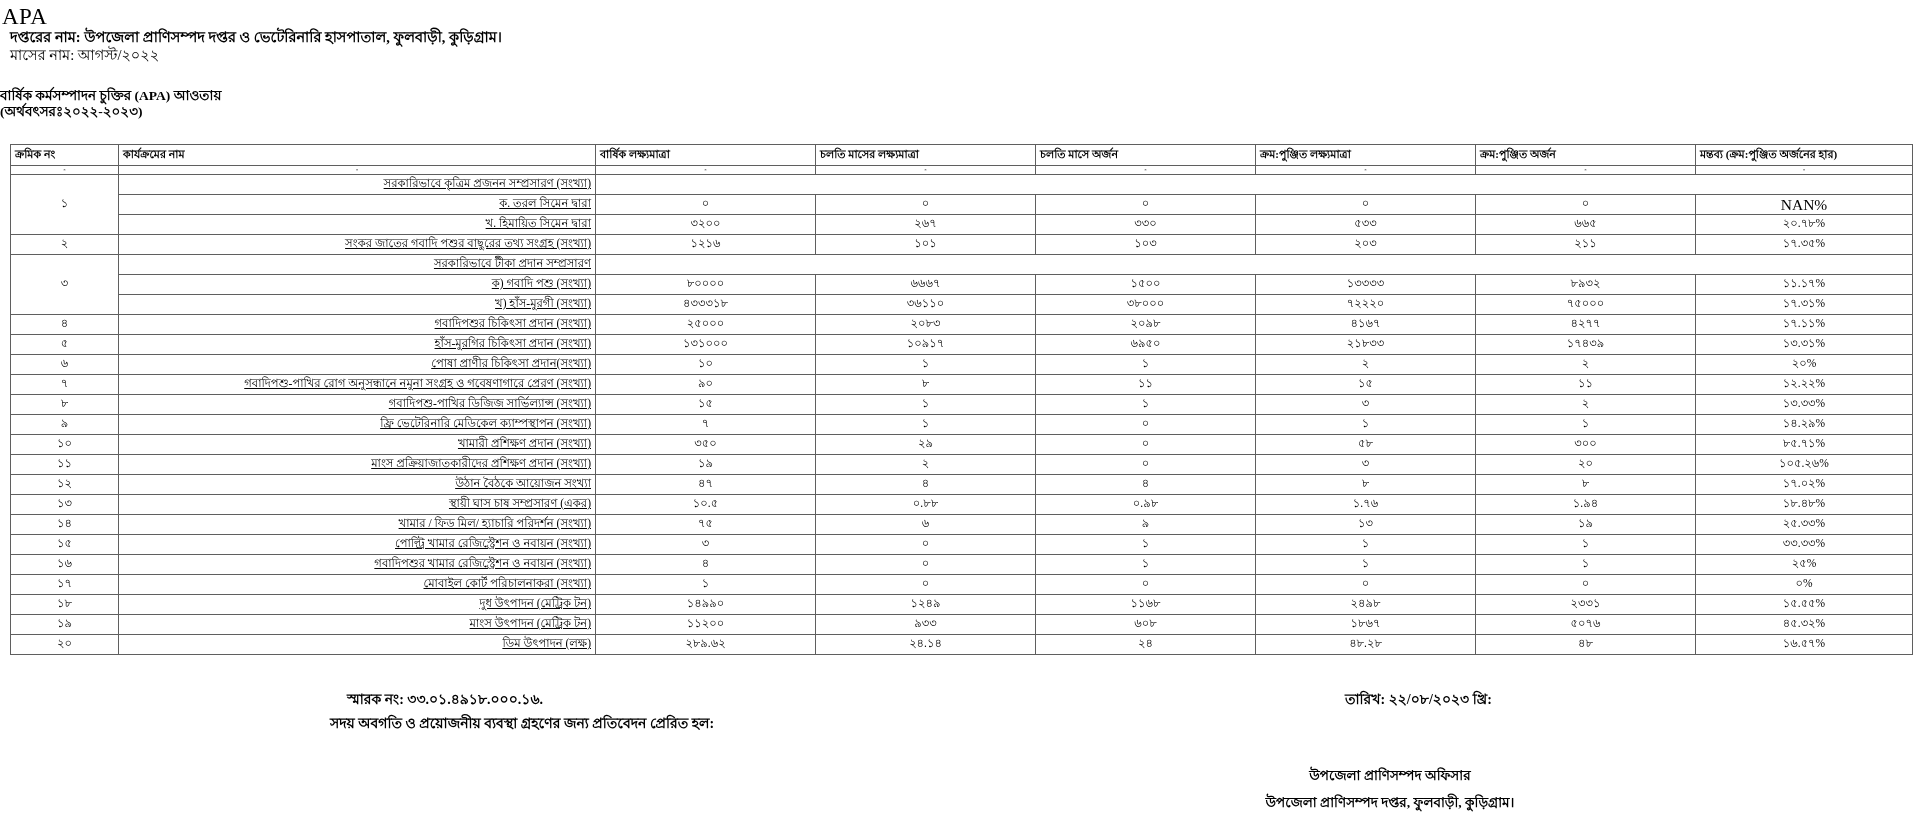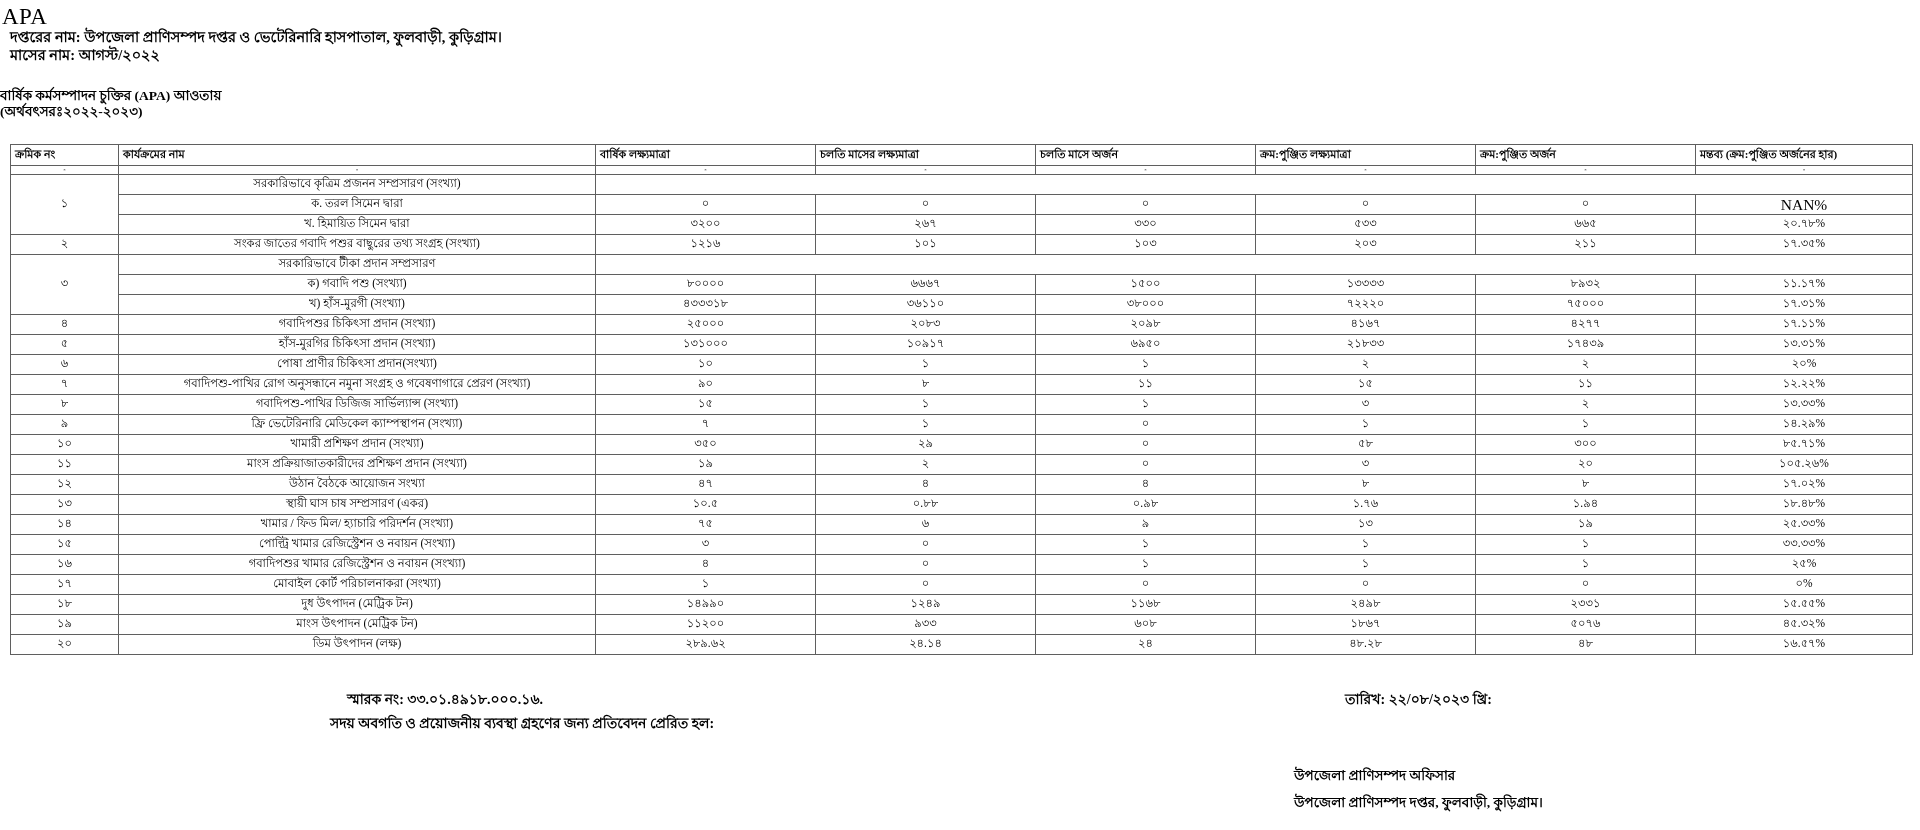--- a/index.html
+++ b/index.html
@@ -9,44 +9,44 @@
     font-family: "Liberation Serif", serif;
     color: #000;
     overflow: hidden;
     position: relative;
   }
   .abs { position: absolute; }
 
   
   #app-title { top: 4px; left: 2px; font-size: 23px; letter-spacing: 0.5px; font-family: Liberation Serif, serif; }
   #office-line { top: 26px; left: 10px; font-size: 14.5px; font-weight: bold; }
-  #month-line { top: 44px; left: 10px; font-size: 14.5px; font-weight: bold; }
+  #month-line { top: 44px; left: 10px; font-size: 14.5px; font-weight: normal; }
 
   
   #heading-block { top: 88px; left: 0; width: 1620px; }
   #heading-block div { font-size: 13.5px; font-weight: bold; line-height: 16px; }
 
   
   #report-table-wrap { top: 144px; left: 10px; }
   table { border-collapse: collapse; table-layout: fixed; width: 1902px; }
   th, td { border: 1px solid #5f5f5f; padding: 0 4px; overflow: hidden; white-space: nowrap; }
   thead th { font-size: 11px; font-weight: bold; height: 20px; text-align: left; }
   tr.subheader td { height: 8px; font-size: 5px; text-align: center; padding: 0; line-height: 5px; color: #222; }
   tbody td { font-size: 11.5px; height: 19px; }
   td.serial { text-align: center; vertical-align: middle; }
-  td.name { text-align: center; }
+  td.name { text-align: right; text-decoration: underline; }
   td.num { text-align: center; }
   td.merged { border-left: none; }
   td.nan { font-size: 15.5px; font-family: "Liberation Serif", serif; }
 
   
   #memo-line { top: 688px; left: 330px; font-size: 14px; font-weight: bold; margin-left: 17px; }
   #date-line { top: 688px; left: 1345px; font-size: 14px; font-weight: bold; }
   #forward-line { top: 712px; left: 330px; font-size: 14px; font-weight: bold; text-align: right; }
-  #signature-block { top: 762px; left: 1294px; width: 320px; }
+  #signature-block { top: 762px; left: 1230px; width: 320px; text-align: center; }
   #signature-block div { font-size: 13.5px; font-weight: bold; line-height: 27px; }
 </style>
 </head>
 <body>
 
 <div class="abs" id="app-title">APA</div>
 <div class="abs" id="office-line">দপ্তরের নাম: উপজেলা প্রাণিসম্পদ দপ্তর ও ভেটেরিনারি হাসপাতাল, ফুলবাড়ী, কুড়িগ্রাম।</div>
 <div class="abs" id="month-line">মাসের নাম: আগস্ট/২০২২</div>
 
 <div class="abs" id="heading-block">

